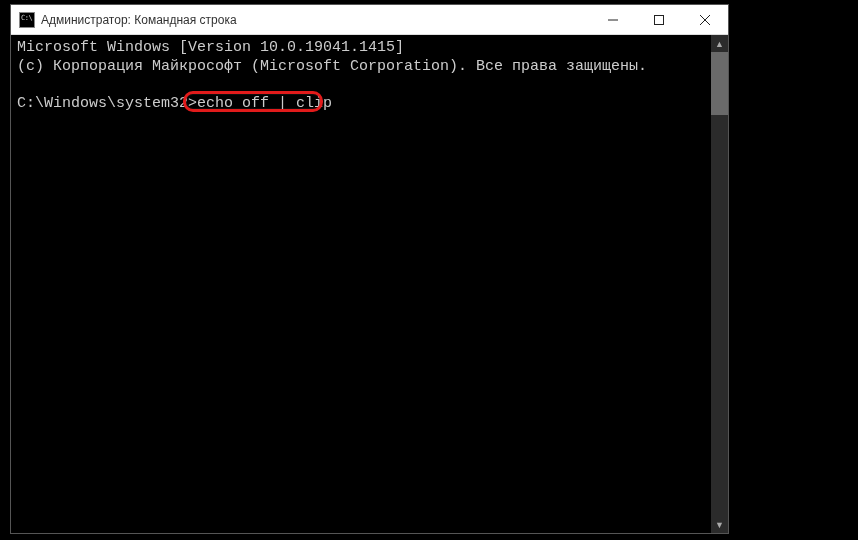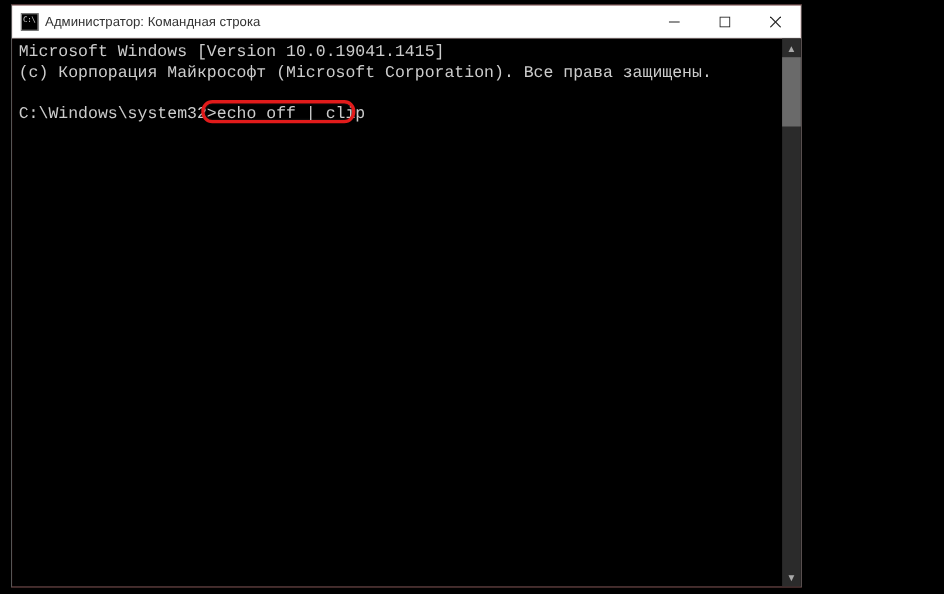--- a/index.html
+++ b/index.html
@@ -1,18 +1,18 @@
 <!DOCTYPE html>
 <html><head>
 <meta charset="utf-8">
 <style>
   * { margin:0; padding:0; box-sizing:border-box; }
   body { width:858px; height:540px; background:#000; font-family:'Segoe UI',sans-serif; overflow:hidden; }
 
-  .outer-frame { position:absolute; left:10px; top:4px; width:719px; height:530px; border:1px solid #555; background:#7f1d1d; }
+  .outer-frame { position:absolute; left:10px; top:4px; width:719px; height:530px; border:1px solid #555; background:#0369a1; }
 
   .titlebar { height:30px; background:#fff; display:flex; align-items:center; border-bottom:1px solid #ddd; }
   .app-icon { width:16px; height:16px; margin:0 6px 0 8px; background:#000; border:1px solid #888; position:relative; }
   .app-icon::before { content:"C:\\"; color:#ccc; font:7px Consolas,monospace; position:absolute; top:1px; left:1px; letter-spacing:-0.5px; }
   .title-text { font-size:12px; color:#333; flex:0 0 auto; }
   .spacer { flex:1; }
   .win-btn { width:46px; height:30px; display:flex; align-items:center; justify-content:center; color:#222; }
   .win-btn svg { width:10px; height:10px; stroke:#222; stroke-width:1; fill:none; }
 
   .term-body { position:relative; height:calc(100% - 30px); background:#000; }

